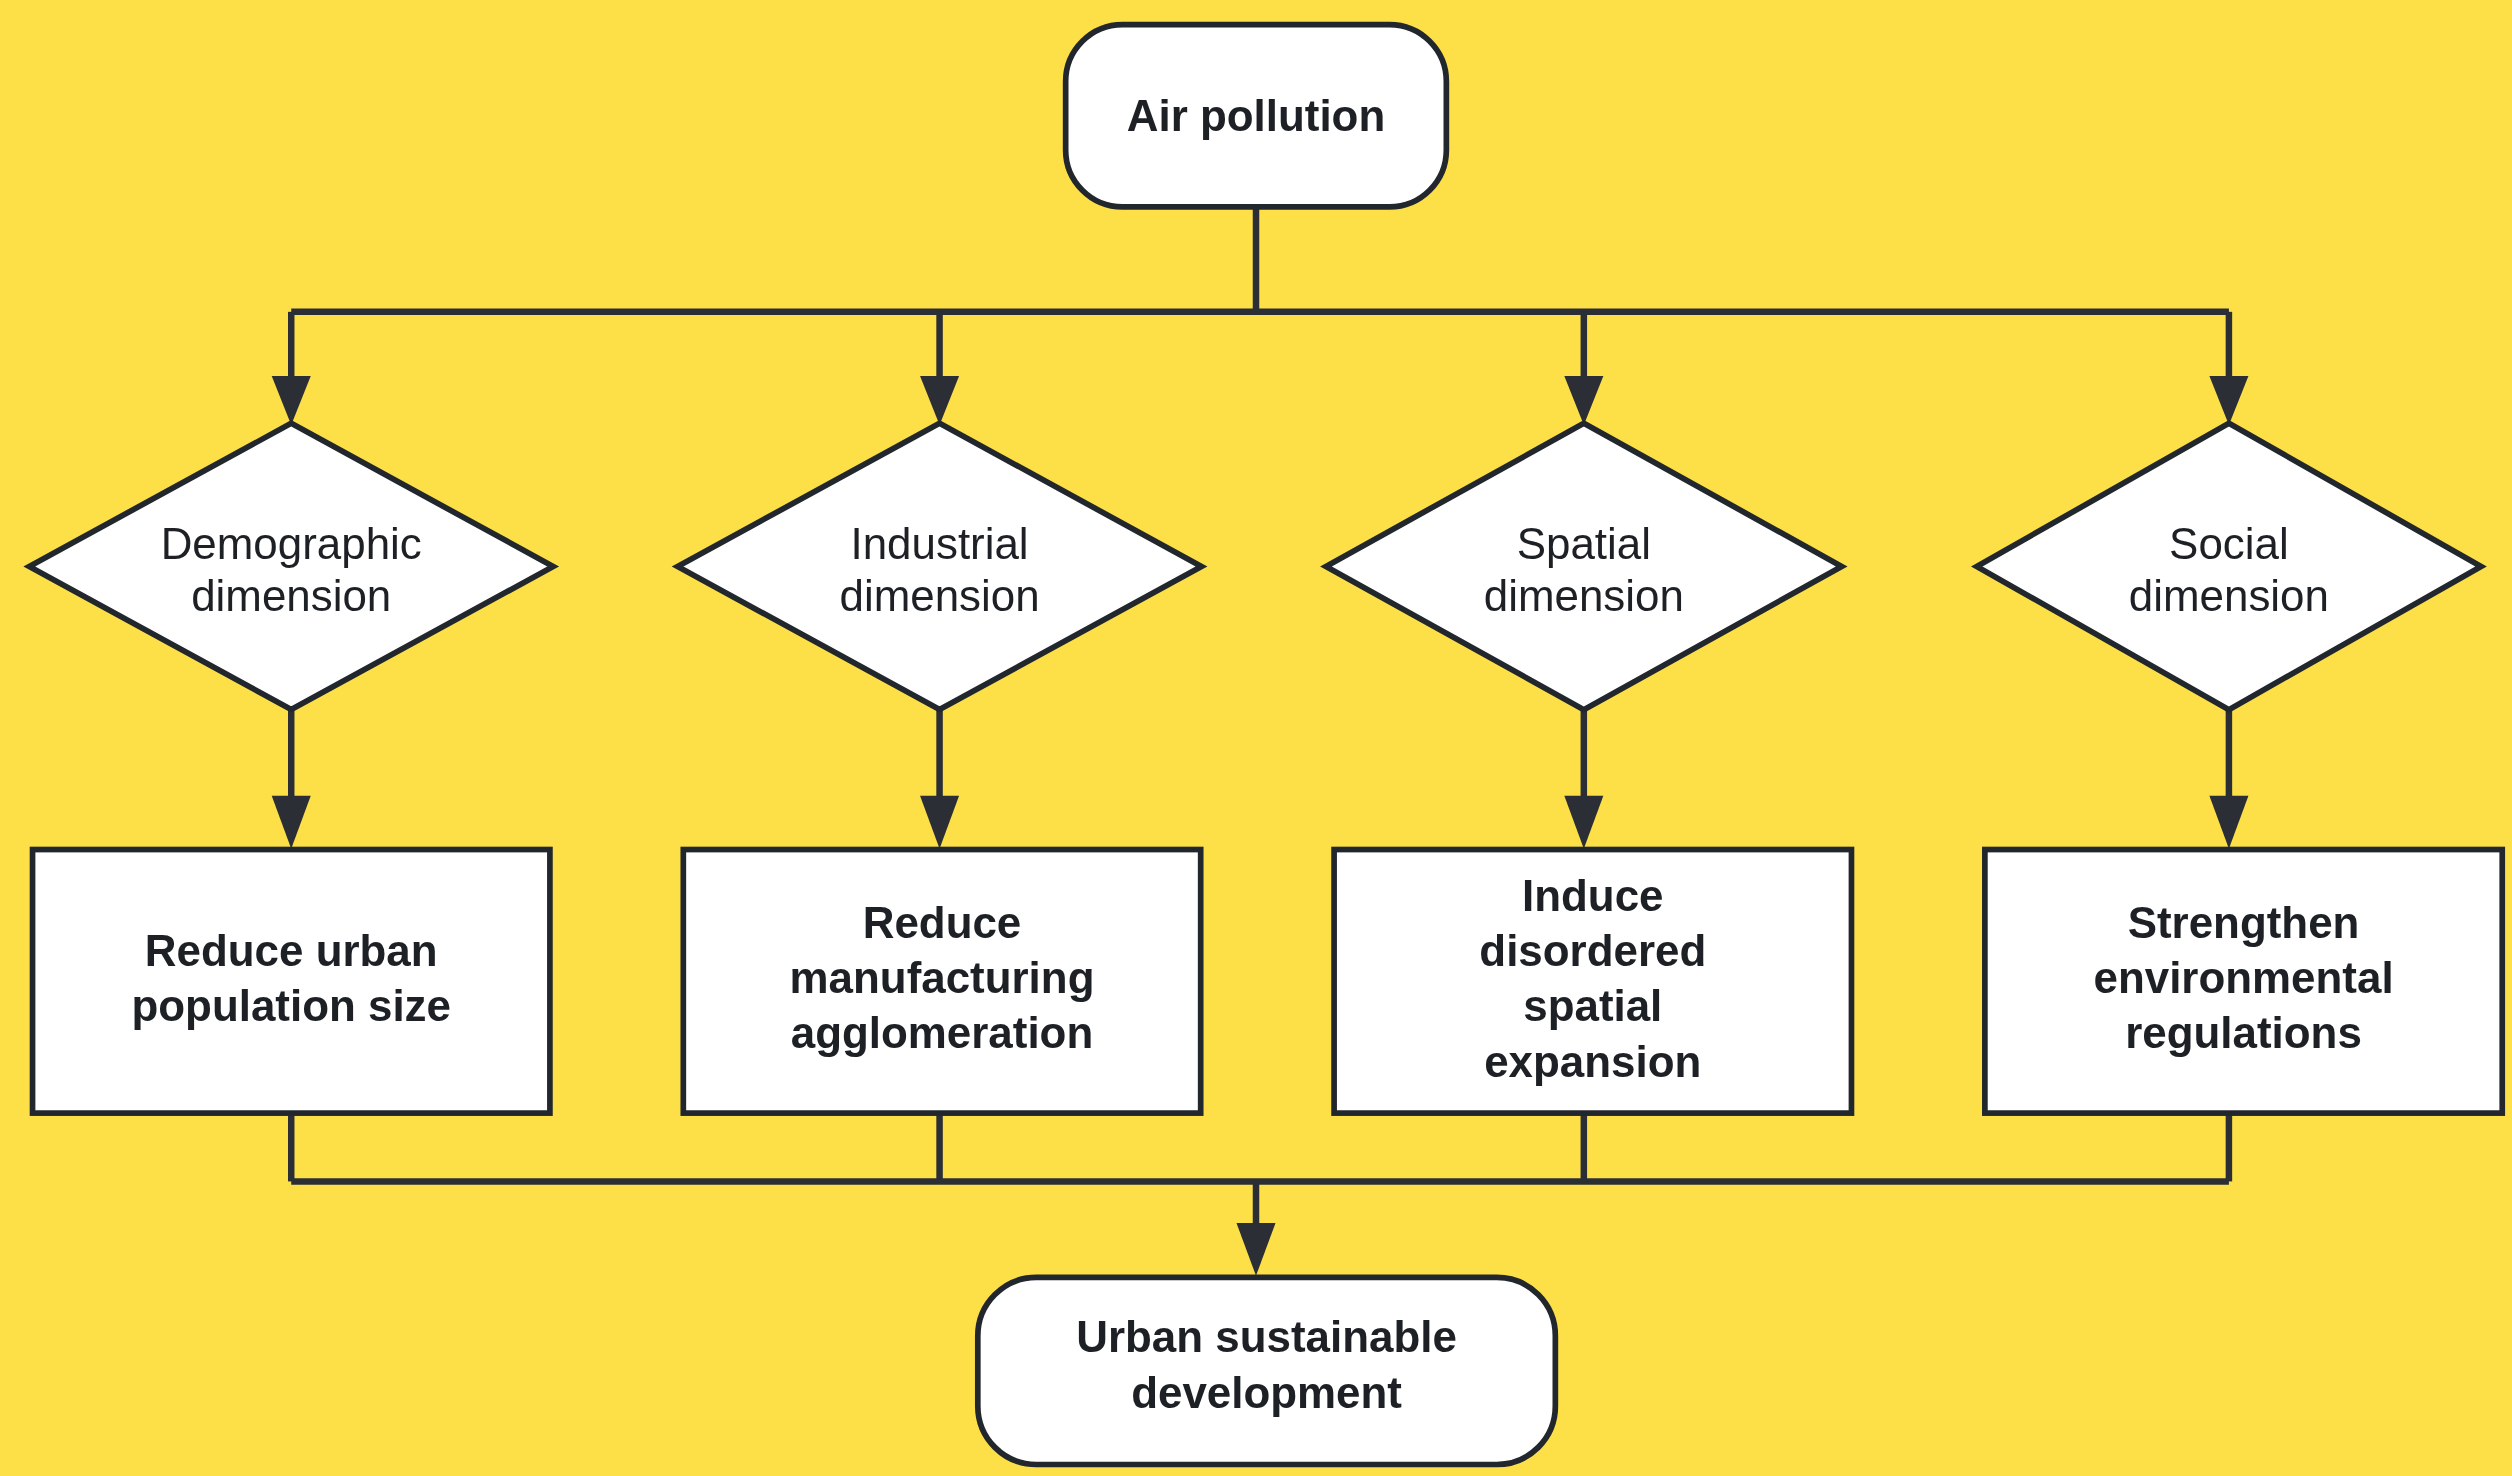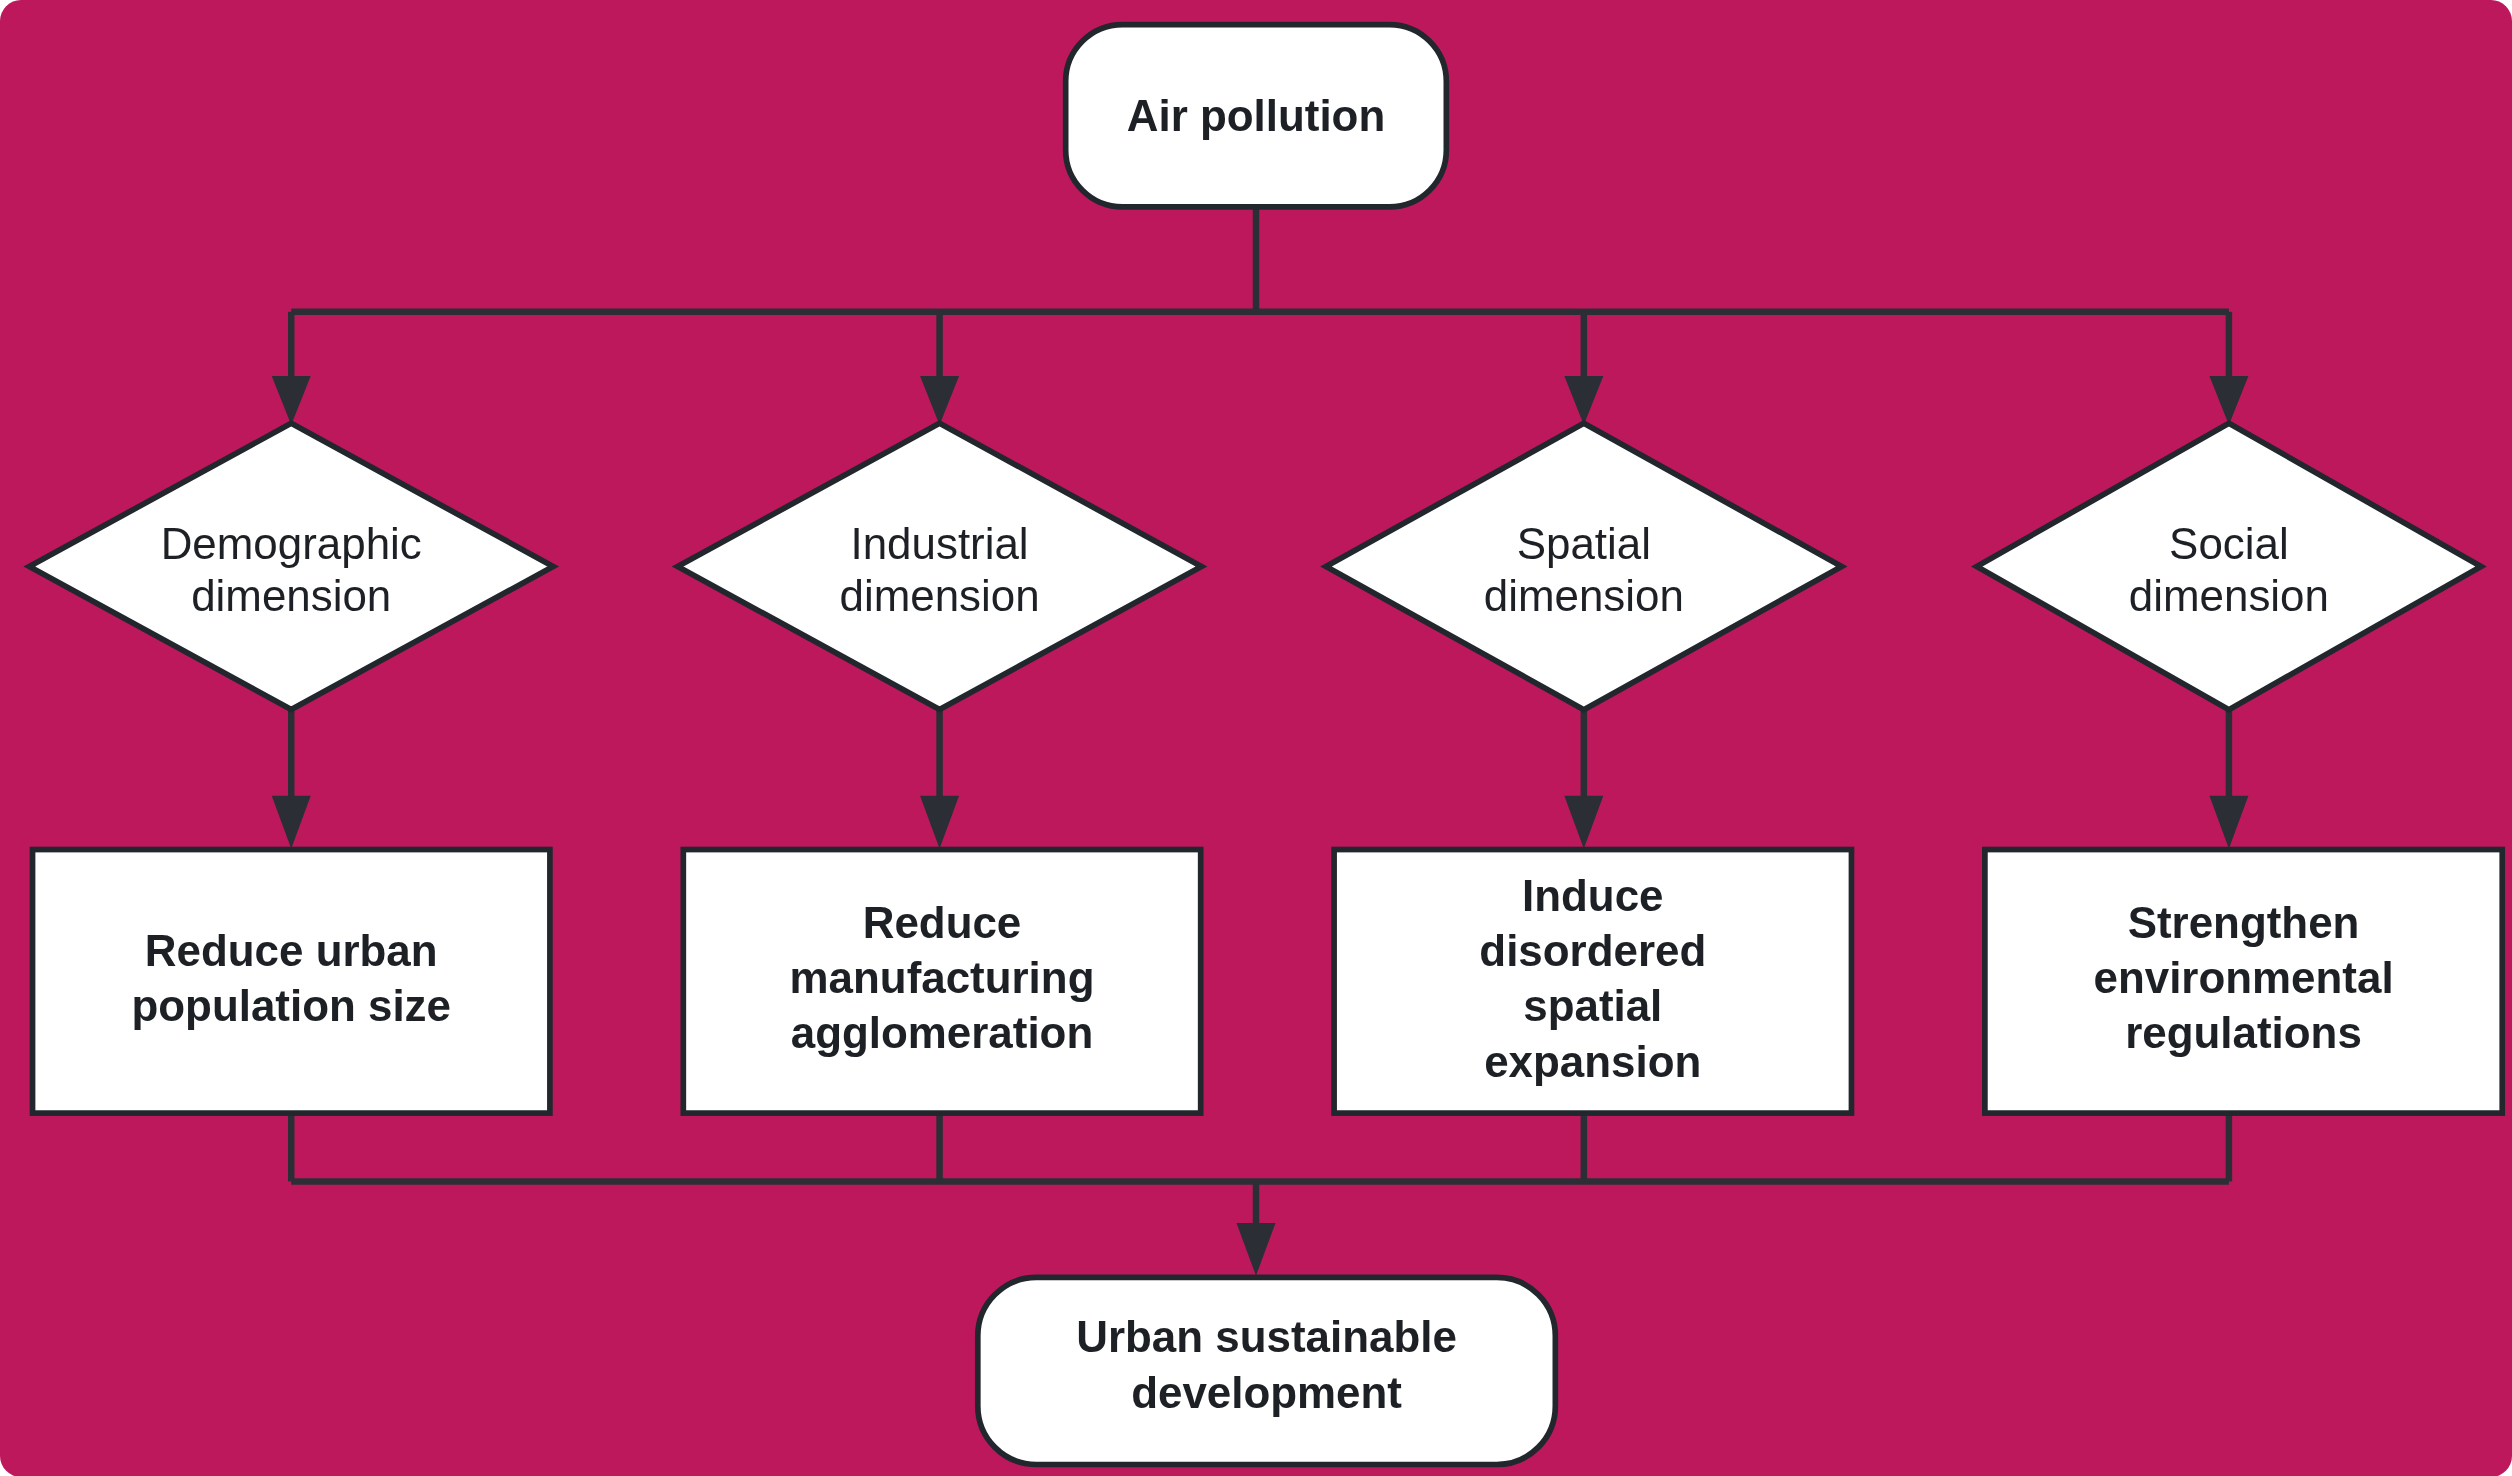--- a/index.html
+++ b/index.html
@@ -2,21 +2,21 @@
 <html style="font-size:13px"><head>
 <meta charset="utf-8">
 <title>Air pollution flowchart</title>
 <style>
   html,body{margin:0;padding:0;background:#ffffff;}
   body{
     width:2512px;height:1477px;
     font-family:"Liberation Sans","DejaVu Sans",sans-serif;
     overflow:hidden;
   }
-  #diagram-root{position:relative;width:2512px;height:1477px;background:#be185d;border-radius:21px;}
+  #diagram-root{position:relative;width:2512px;height:1477px;background:#fde047;}
   svg.flow{position:absolute;inset:0;width:2512px;height:1477px;display:block;}
   .shape-stroke{fill:#ffffff;stroke:#22272e;stroke-width:7;}
   .conn{stroke:#2b2f35;stroke-width:8;fill:none;stroke-linecap:butt;}
   .arrowhead{fill:#2b2f35;stroke:none;}
   .node-text{
     fill:#1d2025;
     font-family:"Liberation Sans","DejaVu Sans",sans-serif;
     text-anchor:middle;
     dominant-baseline:middle;
   }

